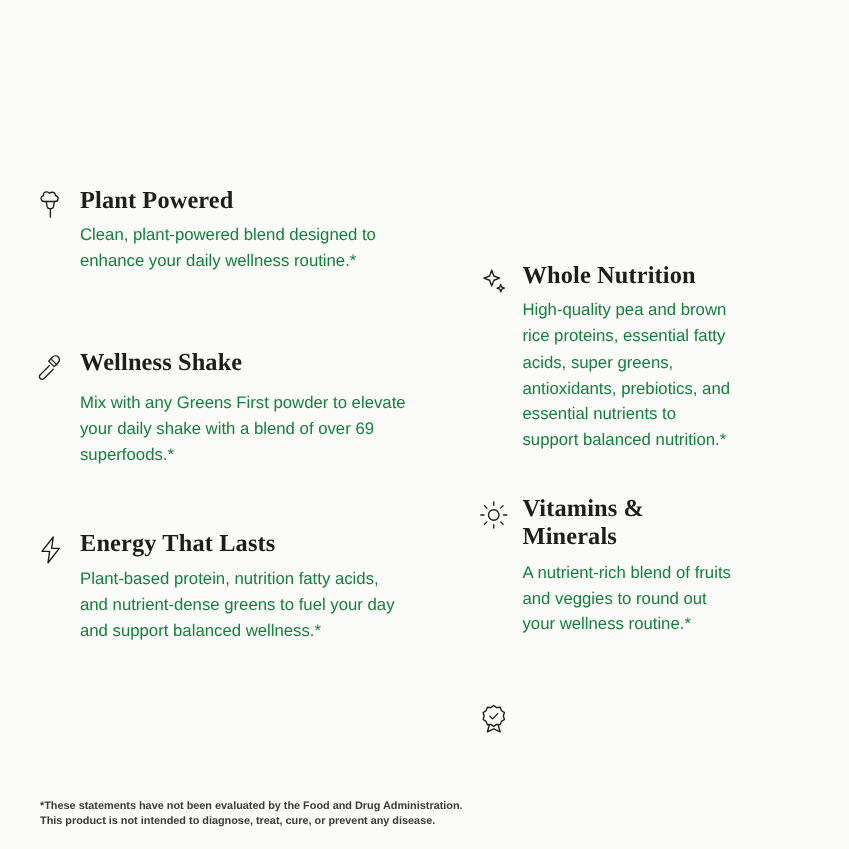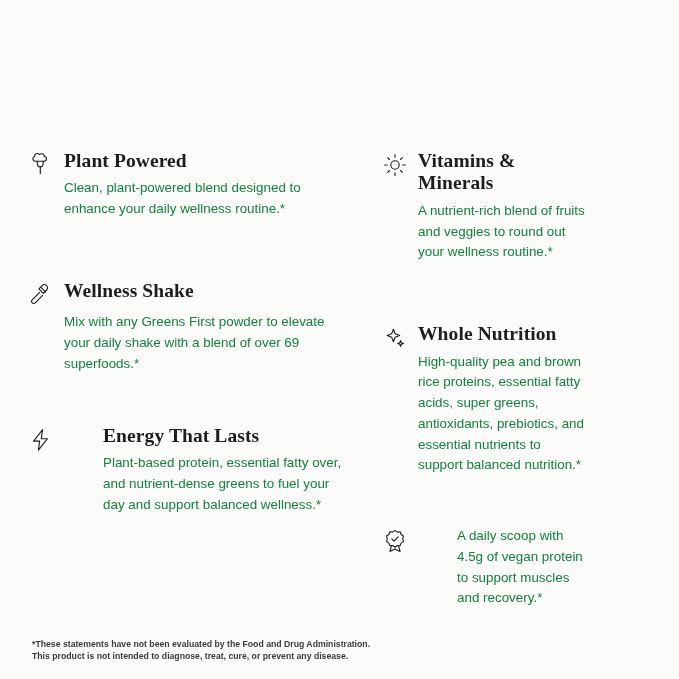--- a/index.html
+++ b/index.html
@@ -61,21 +61,21 @@
     line-height: 1.55;
     color: #15803d;
     max-width: 262px;
   }
   .col-right .feature p {
     max-width: 252px;
   }
   
   .row-1 { margin-top: 0; }
   .row-2 { margin-top: 60px; justify-content: center; }
-  .row-3 { margin-top: 50px; gap: 39px; }
+  .row-3 { margin-top: 50px; }
 
   .col-right .row-2 { margin-top: 60px; }
   .col-right .row-3 { margin-top: 50px; }
 
   .col-left .row-2 .body h3 { margin-bottom: 10px; }
   .col-right .row-3 .body h3 { margin-bottom: 5px; }
 
   .disclaimer {
     position: absolute;
     left: 32px;
@@ -125,64 +125,63 @@
       </div>
 
       <div class="feature row-3">
         <div class="icon">
           <svg width="26" height="26" viewBox="0 0 26 26" fill="none" stroke="#1d1d1b" stroke-width="1.1" stroke-linecap="round" stroke-linejoin="round">
             <path d="M14.6 2.6L5.6 14.1h6.1l-1.3 9.1 9-11.5h-6.1z"></path>
           </svg>
         </div>
         <div class="body">
           <h3>Energy That Lasts</h3>
-          <p>Plant-based protein, essential fatty over, and nutrient-dense greens to fuel your day and support balanced wellness.*</p>
+          <p>Plant-based protein, nutrition fatty acids, and nutrient-dense greens to fuel your day and support balanced wellness.*</p>
         </div>
       </div>
 
     </div>
 
     <div class="col-right">
+
+      <div class="feature row-2">
+        <div class="icon">
+          <svg width="26" height="26" viewBox="0 0 26 26" fill="none" stroke="#1d1d1b" stroke-width="1.1" stroke-linecap="round" stroke-linejoin="round">
+            <path d="M11.4 4.2l1.7 4.6 4.6 1.7-4.6 1.7-1.7 4.6-1.7-4.6-4.6-1.7 4.6-1.7z"></path>
+            <path d="M18.6 15.6l.8 2.1 2.1.8-2.1.8-.8 2.1-.8-2.1-2.1-.8 2.1-.8z"></path>
+          </svg>
+        </div>
+        <div class="body">
+          <h3>Whole Nutrition</h3>
+          <p>High-quality pea and brown rice proteins, essential fatty acids, super greens, antioxidants, prebiotics, and essential nutrients to support balanced nutrition.*</p>
+        </div>
+      </div>
 
       <div class="feature row-1">
         <div class="icon">
           <svg width="26" height="26" viewBox="0 0 26 26" fill="none" stroke="#1d1d1b" stroke-width="1.1" stroke-linecap="round" stroke-linejoin="round">
             <circle cx="13" cy="13" r="4.2"></circle>
             <path d="M13 2.6v2.6M13 20.8v2.6M5.6 5.6l1.9 1.9M18.5 18.5l1.9 1.9M2.6 13h2.6M20.8 13h2.6M5.6 20.4l1.9-1.9M18.5 7.5l1.9-1.9"></path>
           </svg>
         </div>
         <div class="body">
           <h3>Vitamins &amp; Minerals</h3>
           <p>A nutrient-rich blend of fruits and veggies to round out your wellness routine.*</p>
         </div>
       </div>
 
-      <div class="feature row-2">
-        <div class="icon">
-          <svg width="26" height="26" viewBox="0 0 26 26" fill="none" stroke="#1d1d1b" stroke-width="1.1" stroke-linecap="round" stroke-linejoin="round">
-            <path d="M11.4 4.2l1.7 4.6 4.6 1.7-4.6 1.7-1.7 4.6-1.7-4.6-4.6-1.7 4.6-1.7z"></path>
-            <path d="M18.6 15.6l.8 2.1 2.1.8-2.1.8-.8 2.1-.8-2.1-2.1-.8 2.1-.8z"></path>
-          </svg>
-        </div>
-        <div class="body">
-          <h3>Whole Nutrition</h3>
-          <p>High-quality pea and brown rice proteins, essential fatty acids, super greens, antioxidants, prebiotics, and essential nutrients to support balanced nutrition.*</p>
-        </div>
-      </div>
-
       <div class="feature row-3">
         <div class="icon">
           <svg width="26" height="26" viewBox="0 0 26 26" fill="none" stroke="#1d1d1b" stroke-width="1.1" stroke-linecap="round" stroke-linejoin="round">
             <path d="M13 2.4l2.3 1.7 2.8-.3 1 2.7 2.4 1.5-.8 2.8.8 2.8-2.4 1.5-1 2.7-2.8-.3L13 19.2l-2.3-1.7-2.8.3-1-2.7-2.4-1.5.8-2.8-.8-2.8L6.9 6.5l1-2.7 2.8.3z"></path>
             <path d="M9.8 10.9l2.2 2.2 4.2-4.2"></path>
             <path d="M9.4 18.2l-1.5 5.3 5.1-2.4 5.1 2.4-1.5-5.3"></path>
           </svg>
         </div>
         <div class="body">
-          <p>A daily scoop with 4.5g of vegan protein to support muscles and recovery.*</p>
         </div>
       </div>
 
     </div>
   </div>
 
   <div class="disclaimer">
     <div>*These statements have not been evaluated by the Food and Drug Administration.</div>
     <div>This product is not intended to diagnose, treat, cure, or prevent any disease.</div>
   </div>

